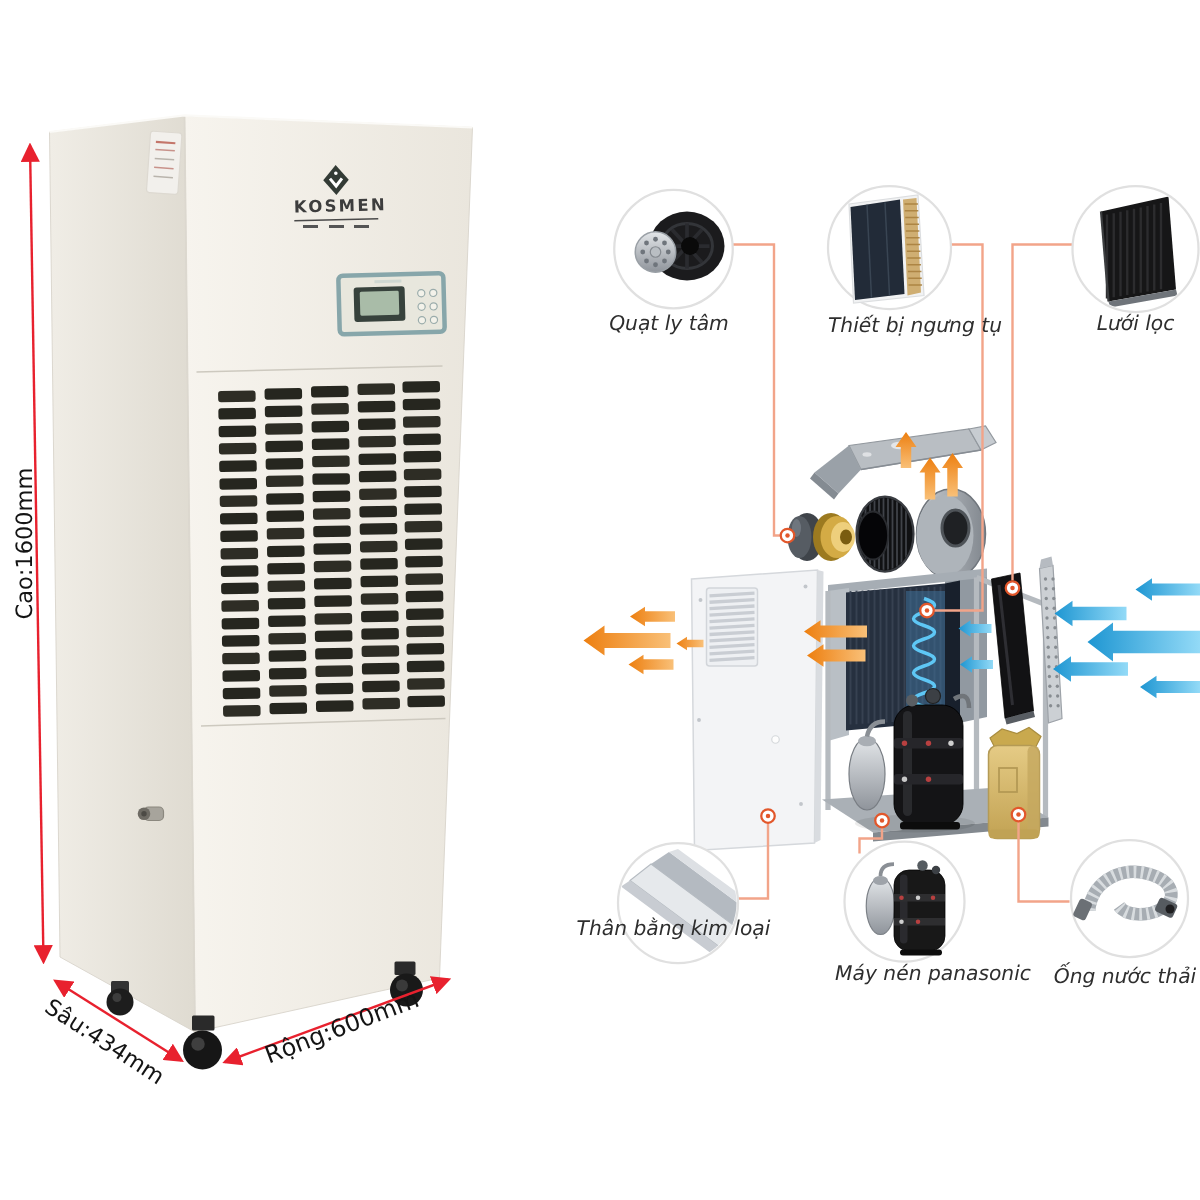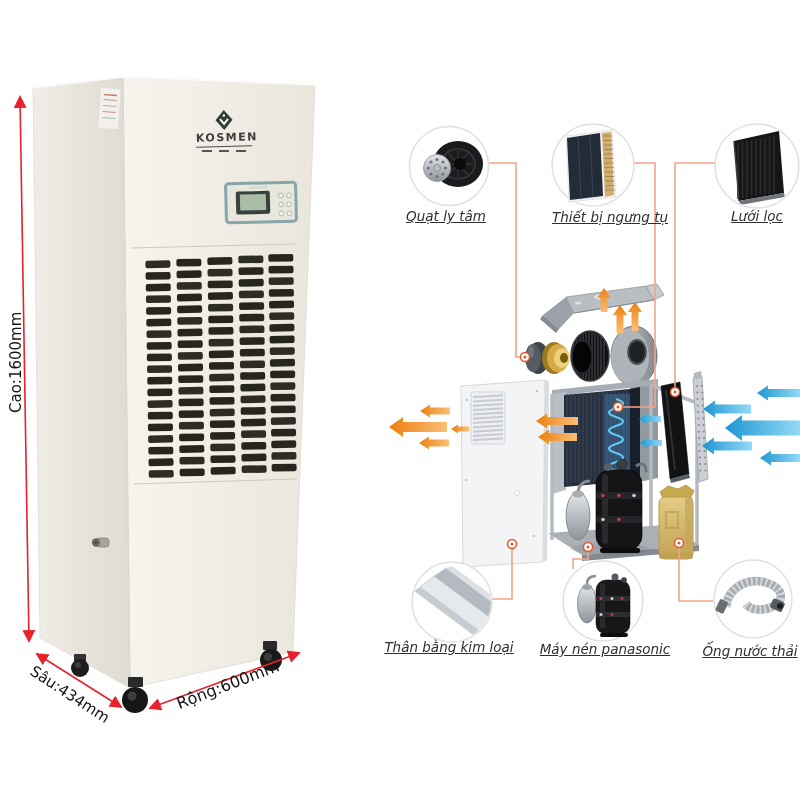--- a/index.html
+++ b/index.html
@@ -1,19 +1,19 @@
 <!DOCTYPE html>
 <html><head>
 <meta charset="utf-8">
 <style>
   html,body{margin:0;padding:0;background:#fff;}
   .stage{position:relative;width:800px;height:800px;background:#fff;overflow:hidden;
          font-family:"DejaVu Sans","Liberation Sans",sans-serif;}
   svg.scene{position:absolute;left:0;top:0;}
-  .lbl{position:absolute;font-style:italic;font-size:13.5px;color:#2e2e2e;text-align:center;line-height:1.1;text-decoration:underline;}
+  .lbl{position:absolute;font-style:italic;font-size:13.5px;color:#2e2e2e;text-align:center;line-height:1.1;}
   .dim{position:absolute;font-size:15px;color:#141414;text-align:center;white-space:nowrap;}
   .brand{position:absolute;left:196px;top:131px;width:56px;text-align:center;
          font-size:11px;font-weight:bold;letter-spacing:1.5px;color:#3d3d3d;
          border-bottom:1.5px solid #4a4a4a;padding-bottom:2px;transform:rotate(-1.5deg);}
   .brand-dashes{position:absolute;left:202px;top:150px;width:44px;height:2px;
          background:linear-gradient(to right,#555 0 10px,transparent 10px 17px,#555 17px 27px,transparent 27px 34px,#555 34px 44px);}
   .rot-cao{left:-27px;top:361px;width:86px;transform:rotate(-90deg);}
   .rot-sau{left:25px;top:683px;width:82px;transform:rotate(33deg);}
   .rot-rong{left:174px;top:677px;width:98px;font-size:16px;transform:rotate(-21deg);}
 </style>
@@ -500,17 +500,17 @@
 <div class="dim rot-cao">Cao:1600mm</div>
 <div class="dim rot-sau">Sâu:434mm</div>
 <div class="dim rot-rong">Rộng:600mm</div>
 
 <div class="brand">KOSMEN</div>
 <div class="brand-dashes"></div>
 
 <div class="lbl" style="left:386px;top:209px;width:120px;">Quạt ly tâm</div>
 <div class="lbl" style="left:545px;top:210px;width:130px;">Thiết bị ngưng tụ</div>
 <div class="lbl" style="left:697px;top:209px;width:120px;">Lưới lọc</div>
-<div class="lbl" style="left:379px;top:640px;width:140px;">Thân bằng kim loại</div>
-<div class="lbl" style="left:535px;top:642px;width:140px;">Máy nén panasonic</div>
+<div class="lbl" style="left:379px;top:612px;width:140px;">Thân bằng kim loại</div>
+<div class="lbl" style="left:552px;top:642px;width:140px;">Máy nén panasonic</div>
 <div class="lbl" style="left:680px;top:644px;width:140px;">Ống nước thải</div>
 
 </div>
 
 </body></html>

